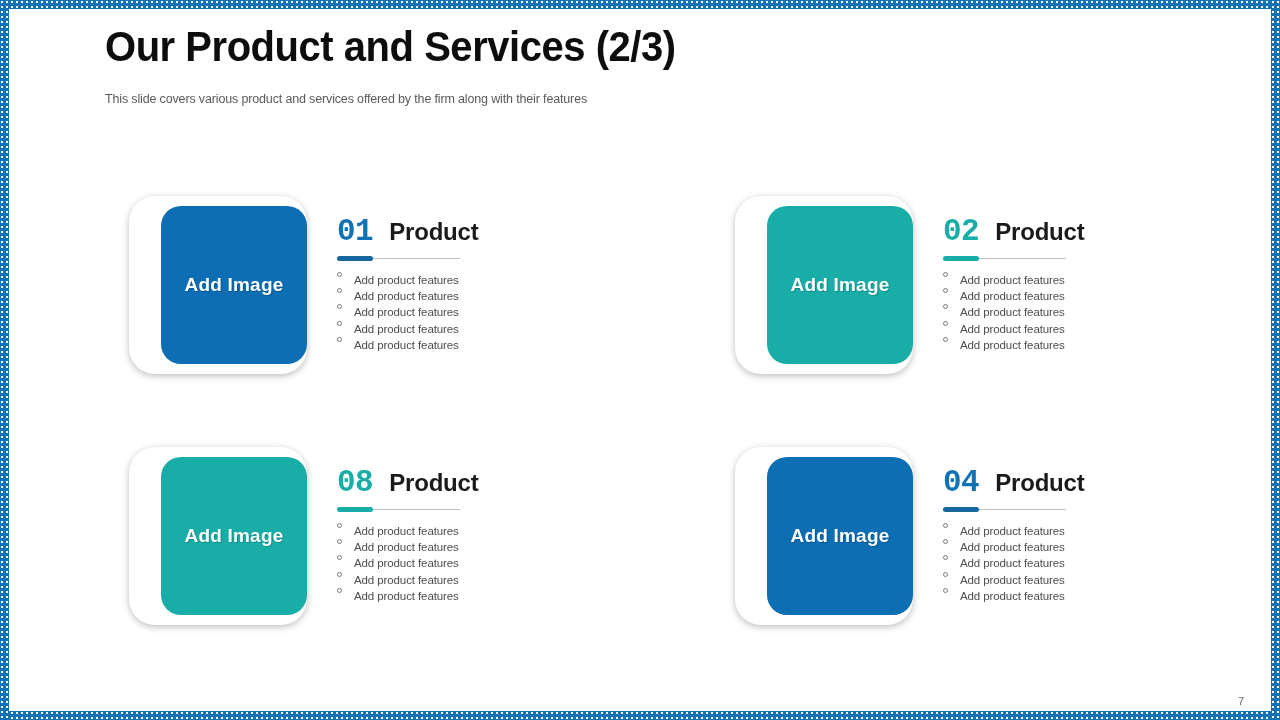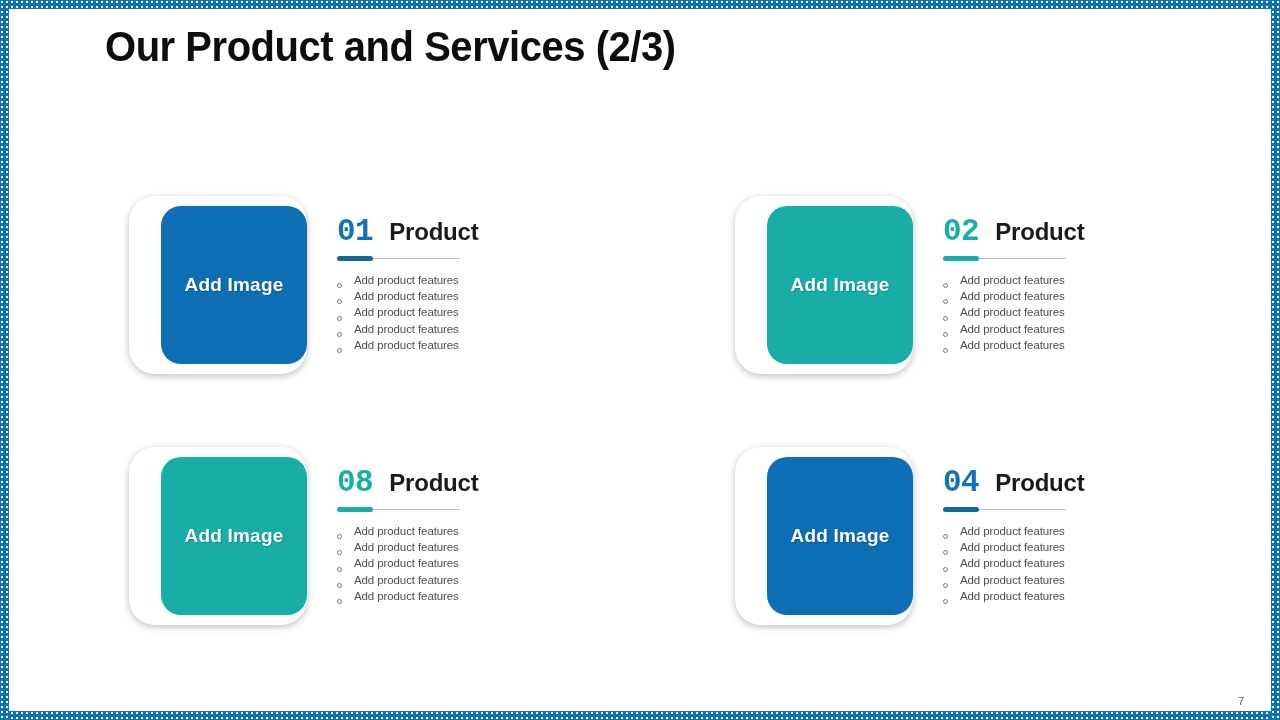--- a/index.html
+++ b/index.html
@@ -155,21 +155,21 @@
     width: 36px; height: 5px;
     border-radius: 3px;
   }
   .rule .thick.blue { background: #15689e; }
   .rule .thick.teal { background: #18aea7; }
 
   .features { list-style: none; }
 
   .feature {
     display: flex;
-    align-items: flex-end;
+    align-items: flex-start;
     font-size: 11.5px;
     color: #4d4d4d;
     line-height: 16.2px;
     letter-spacing: -0.1px;
   }
 
   .bullet {
     flex: 0 0 auto;
     width: 5px;
     height: 5px;
@@ -204,20 +204,21 @@
 
 <div id="slide">
 
   <div class="frame-band frame-top"></div>
   <div class="frame-band frame-bottom"></div>
   <div class="frame-band frame-left"></div>
   <div class="frame-band frame-right"></div>
 
   <div id="header">
     <div id="page-title">Our Product and Services (2/3)</div>
+    <div id="page-subtitle">This slide covers various product and services offered by the firm along with their features</div>
   </div>
 
   <div id="grid">
       <div class="card">
     <div class="thumb-frame">
       <div class="thumb blue">
         <span class="thumb-label">Add Image</span>
       </div>
     </div>
     <div class="card-text">

